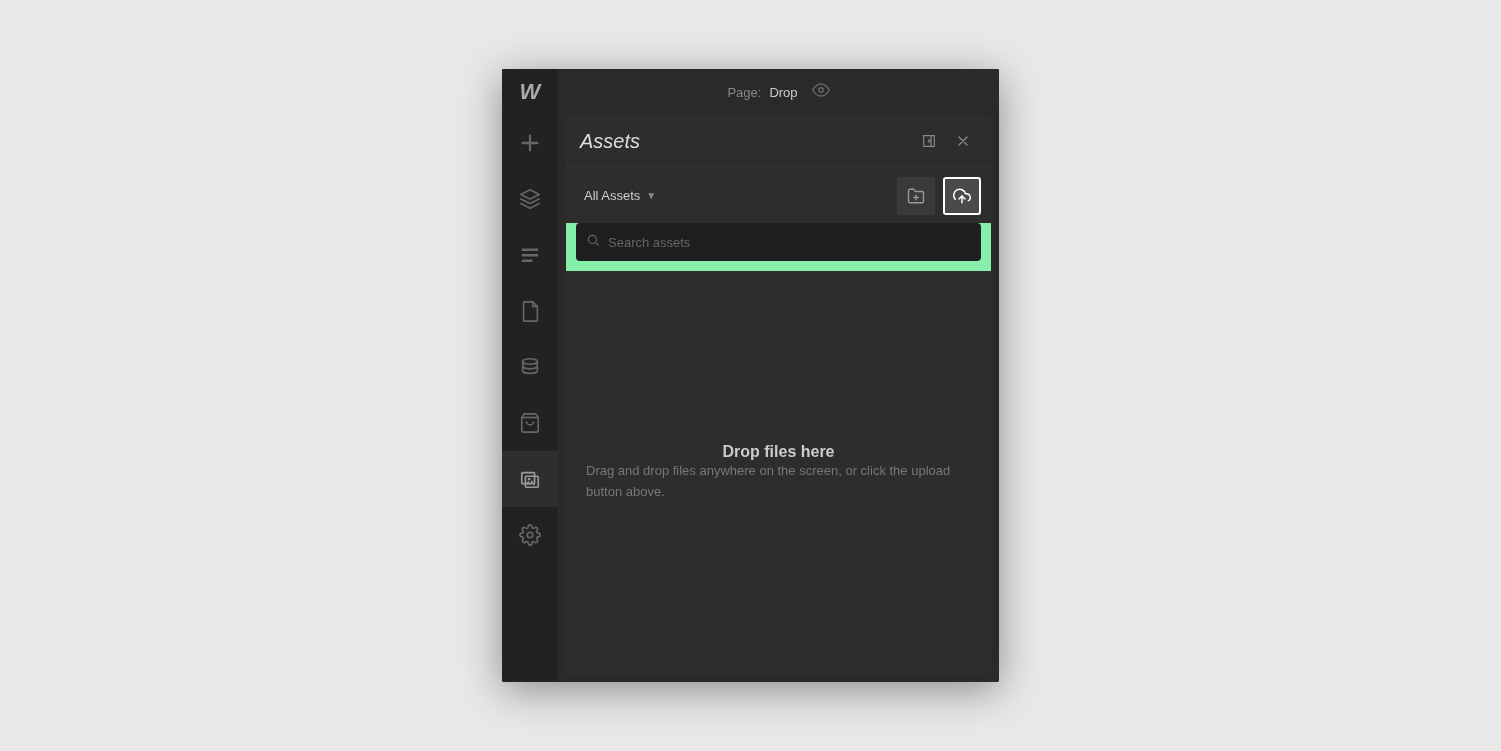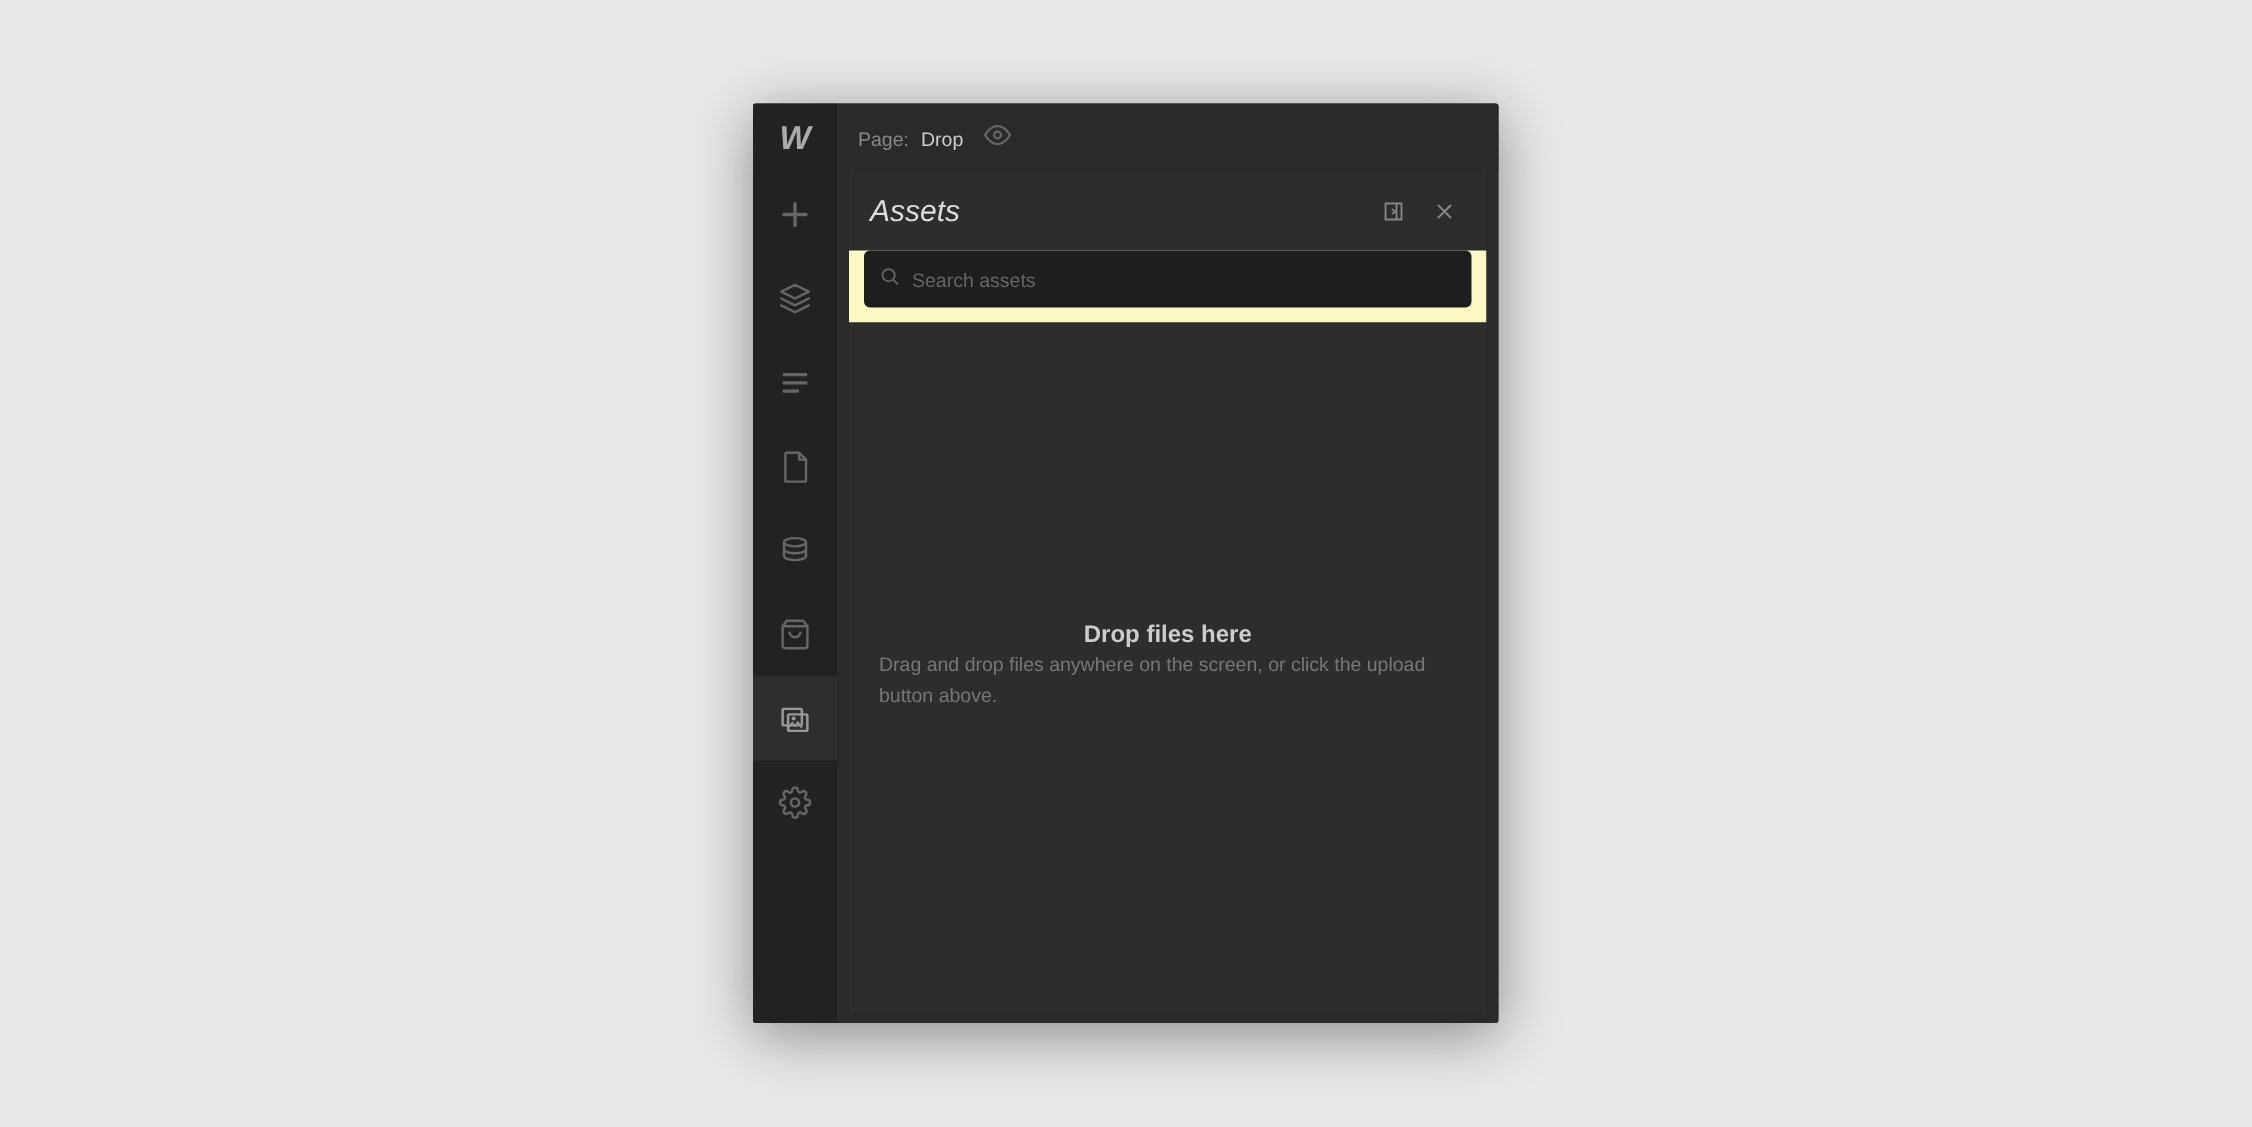--- a/index.html
+++ b/index.html
@@ -91,20 +91,21 @@
 
     
     .top-bar {
       height: 46px;
       background: #2a2a2a;
       display: flex;
       align-items: center;
       padding: 0 14px;
       gap: 8px;
       flex-shrink: 0;
+      justify-content: center;
     }
 
     .top-bar-label {
       color: #888;
       font-size: 13px;
     }
 
     .top-bar-page {
       color: #ccc;
       font-size: 13px;
@@ -222,21 +223,21 @@
 
     .toolbar-icon-btn svg {
       width: 18px;
       height: 18px;
       fill: currentColor;
     }
 
     
     .search-bar {
       padding: 0 10px 10px 10px;
-      background: #fef9c3;
+      background: #86efac;
       flex-shrink: 0;
     }
 
     .search-input-wrapper {
       display: flex;
       align-items: center;
       background: #1e1e1e;
       border-radius: 4px;
       padding: 0 10px;
       height: 38px;
@@ -389,20 +390,41 @@
               </svg>
           </div>
           <div class="icon-btn">
             <svg viewBox="0 0 24 24">
                 <path d="M18 6L6 18M6 6l12 12" stroke="currentColor" stroke-width="2" stroke-linecap="round"></path>
               </svg>
           </div>
         </div>
       </div>
 
+      <div class="assets-toolbar">
+        <button class="dropdown-btn">
+          <span>All Assets</span>
+          <span class="dropdown-arrow">▼</span>
+        </button>
+        <div class="toolbar-spacer"></div>
+        <button class="toolbar-icon-btn">
+          <svg viewBox="0 0 24 24">
+              <path d="M22 19a2 2 0 01-2 2H4a2 2 0 01-2-2V5a2 2 0 012-2h5l2 3h9a2 2 0 012 2z" stroke="currentColor" stroke-width="1.8" fill="none"></path>
+              <line x1="12" y1="11" x2="12" y2="17" stroke="currentColor" stroke-width="1.8" stroke-linecap="round"></line>
+              <line x1="9" y1="14" x2="15" y2="14" stroke="currentColor" stroke-width="1.8" stroke-linecap="round"></line>
+            </svg>
+        </button>
+        <button class="toolbar-icon-btn active">
+          <svg viewBox="0 0 24 24">
+              <polyline points="16 16 12 12 8 16" stroke="currentColor" stroke-width="2" fill="none" stroke-linecap="round" stroke-linejoin="round"></polyline>
+              <line x1="12" y1="12" x2="12" y2="21" stroke="currentColor" stroke-width="2" stroke-linecap="round"></line>
+              <path d="M20.39 18.39A5 5 0 0018 9h-1.26A8 8 0 103 16.3" stroke="currentColor" stroke-width="2" fill="none" stroke-linecap="round"></path>
+            </svg>
+        </button>
+      </div>
 
       <div class="search-bar">
         <div class="search-input-wrapper">
           <span class="search-icon">
             <svg viewBox="0 0 24 24">
                 <circle cx="11" cy="11" r="7" stroke="currentColor" stroke-width="2" fill="none"></circle>
                 <line x1="21" y1="21" x2="16.65" y2="16.65" stroke="currentColor" stroke-width="2" stroke-linecap="round"></line>
               </svg>
           </span>
           <input class="search-input" type="text" placeholder="Search assets" style="">

